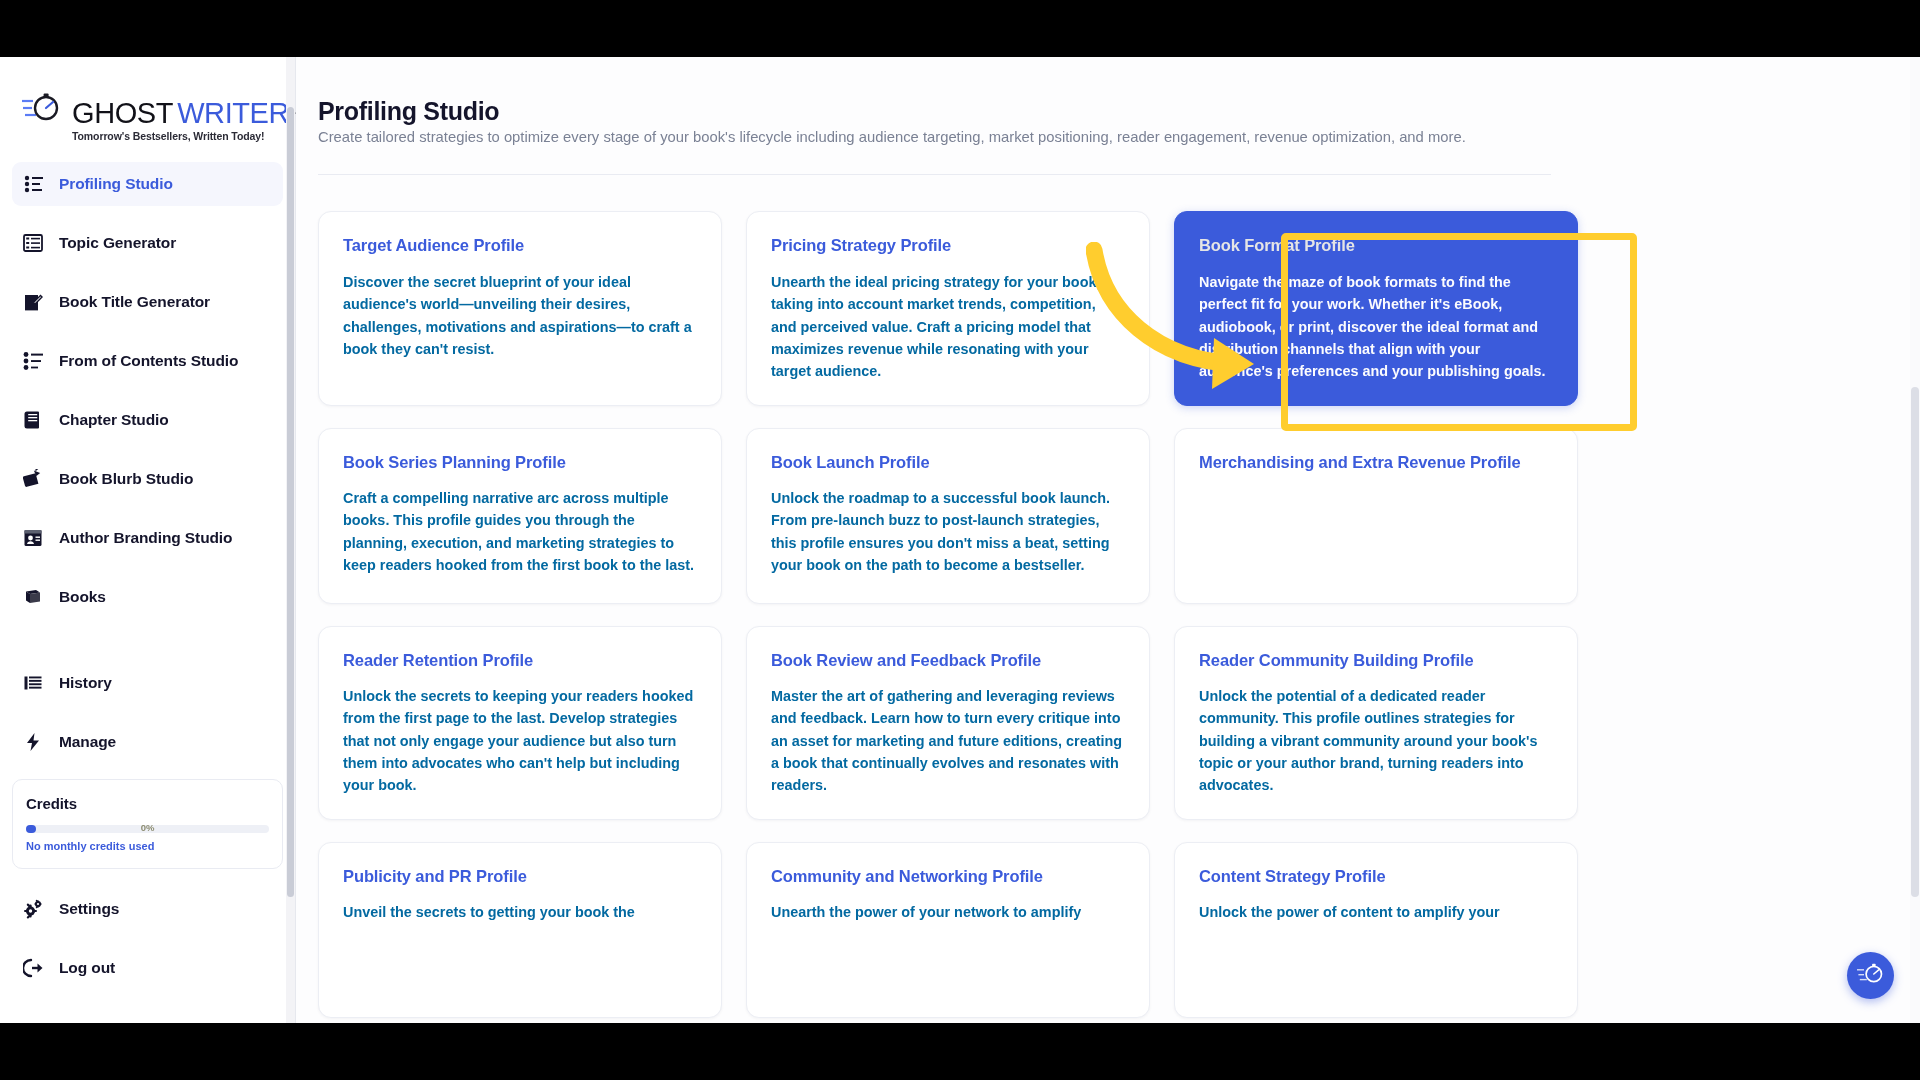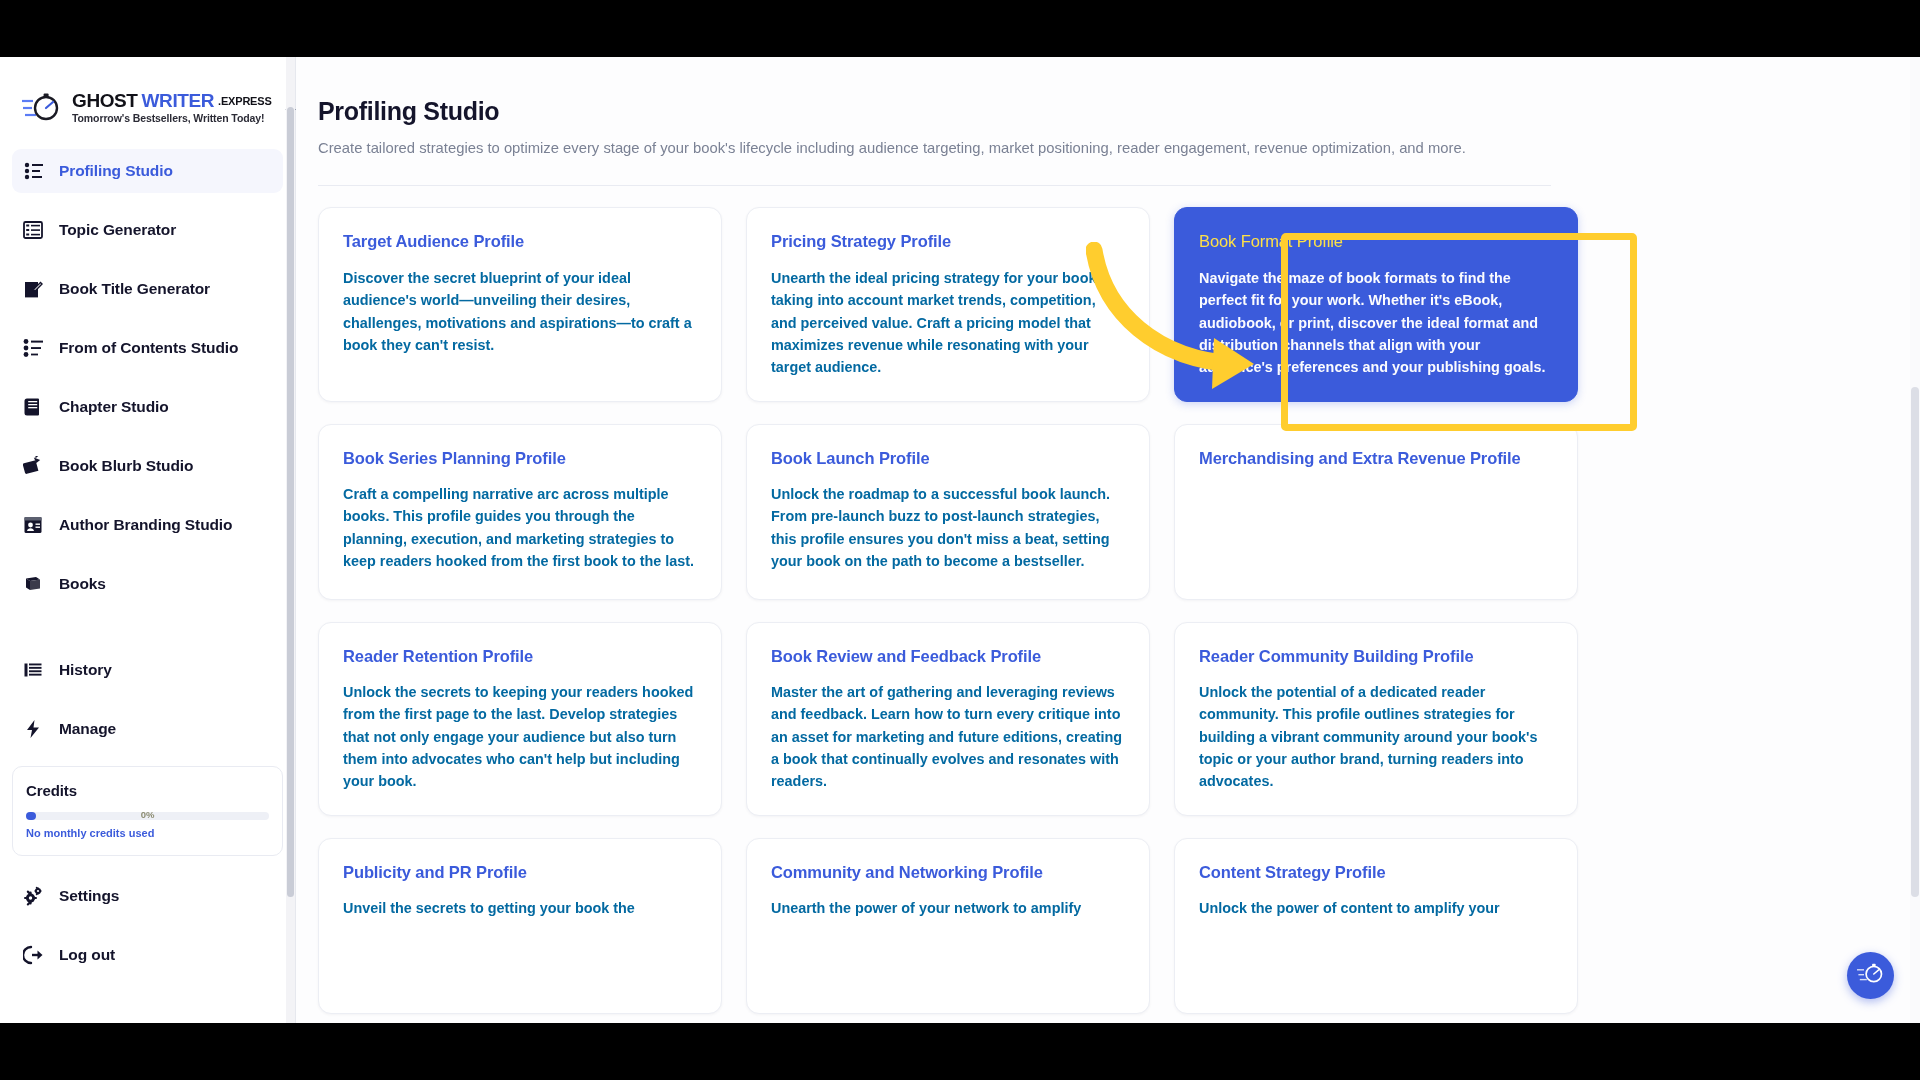--- a/index.html
+++ b/index.html
@@ -25,21 +25,21 @@
     flex: 0 0 296px;
     padding: 0;
   }
   #logo-row {
     display: flex; align-items: flex-start;
     padding: 34px 18px 6px 22px;
     gap: 10px;
   }
   .logo-block { display: flex; flex-direction: column; }
   .logo-top { display: flex; align-items: center; gap: 4px; }
-  .logo-word { font-size: 19px; font-weight: 700; letter-spacing: -0.4px; line-height: 1; }
+  .logo-word { font-size: 29px; font-weight: 400; letter-spacing: -0.4px; line-height: 1; margin-top: 8px; }
   .logo-ghost { color: #111118; }
   .logo-writer { color: #3b5bdb; }
   .logo-ext { color: #111118; font-size: 11px; font-weight: 800; letter-spacing: -0.2px; }
   .logo-tag { font-size: 10.5px; color: #2b2b36; font-weight: 600; margin-top: 2px; letter-spacing: -0.1px; }
   #collapse-btn {
     margin-left: auto; margin-top: 4px;
     color: #9aa1b1; font-size: 21px; line-height: 1;
     cursor: pointer; background: none; border: none;
     font-family: "Liberation Sans", sans-serif;
   }
@@ -85,27 +85,27 @@
   #sb-thumb { position: absolute; right: 1px; top: 50px; width: 7px; height: 790px; background: #c9ccd6; border-radius: 4px; }
 
   
   #main {
     position: relative; flex: 1; height: 966px;
     background: #fdfdfe; overflow: hidden;
   }
   #main-inner { padding: 40px 0 0 22px; width: 1624px; }
   #page-title { font-size: 25px; font-weight: 700; color: #14142b; letter-spacing: -0.3px; }
   #page-desc {
-    margin-top: 11px; max-width: 1160px;
+    margin-top: 0; max-width: 1160px;
     font-size: 14.8px; line-height: 1.52; color: #7a8194; font-weight: 400;
   }
   #divider { margin: 26px 18px 0 0; height: 1px; background: #e9ebf2; width: 1233px; }
 
   #grid {
-    margin-top: 21px;
+    margin-top: 36px;
     display: grid;
     grid-template-columns: repeat(3, 404px);
     gap: 22px 24px;
     width: 1260px;
   }
   .card {
     background: #ffffff;
     border: 1px solid #eceef4;
     border-radius: 13px;
     padding: 23px 24px 22px 24px;
@@ -119,21 +119,21 @@
   }
   .card-desc {
     margin-top: 14px; font-size: 14.4px; line-height: 1.55;
     color: #0369a1;
     font-weight: bold;
   }
   .card.selected {
     background: #3b5bdb; border-color: #3b5bdb;
     box-shadow: 0 2px 8px rgba(59,91,219,0.25);
   }
-  .card.selected .card-title { color: #fde047; font-weight: 400; }
+  .card.selected .card-title { color: #e5e5e5; font-weight: 700; }
   .card.selected .card-desc { color: #ffffff; font-weight: 600; opacity: 0.98; }
 
   
   #highlight-ring {
     position: absolute;
     left: 985px; top: 176px;
     width: 356px; height: 198px;
     border: 7px solid #ffcd2e;
     border-radius: 5px;
     pointer-events: none;

